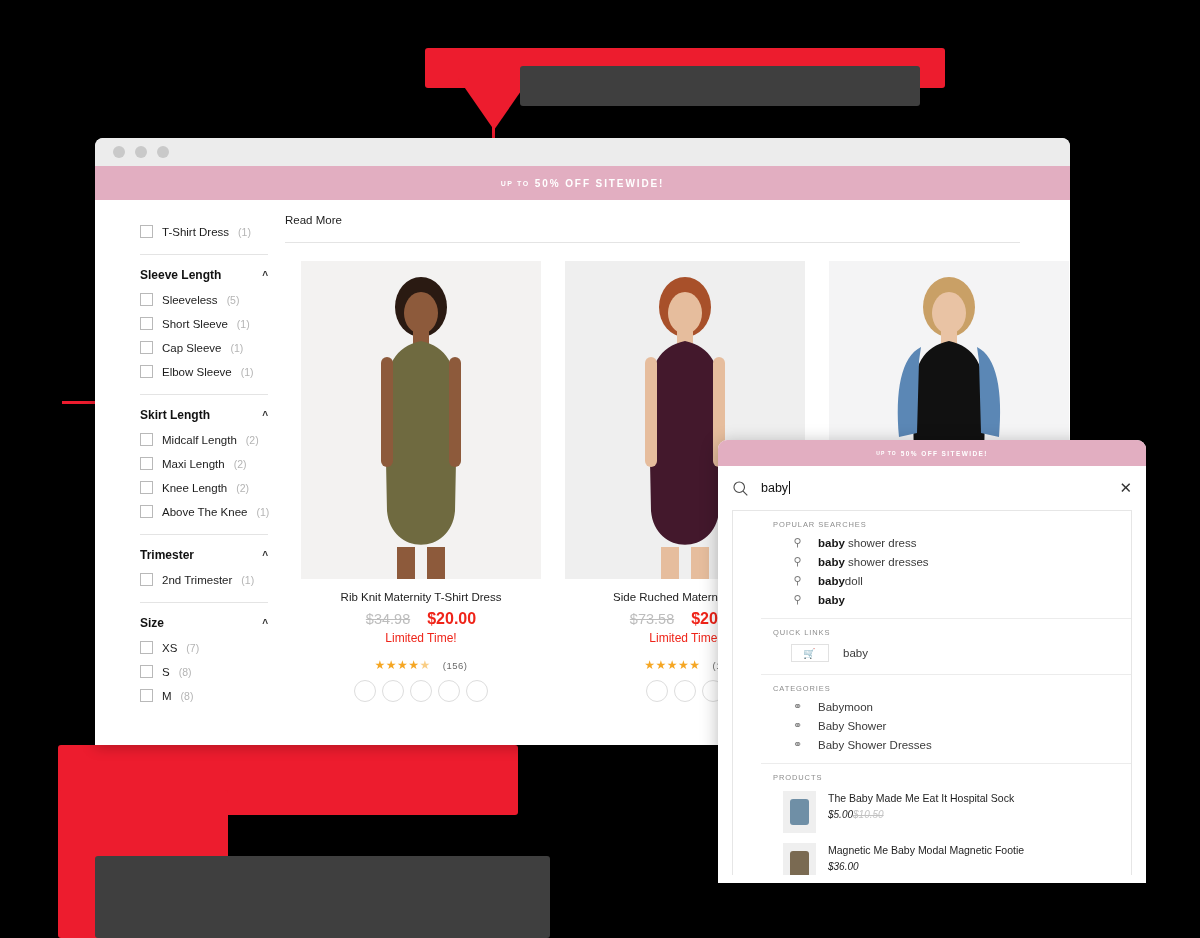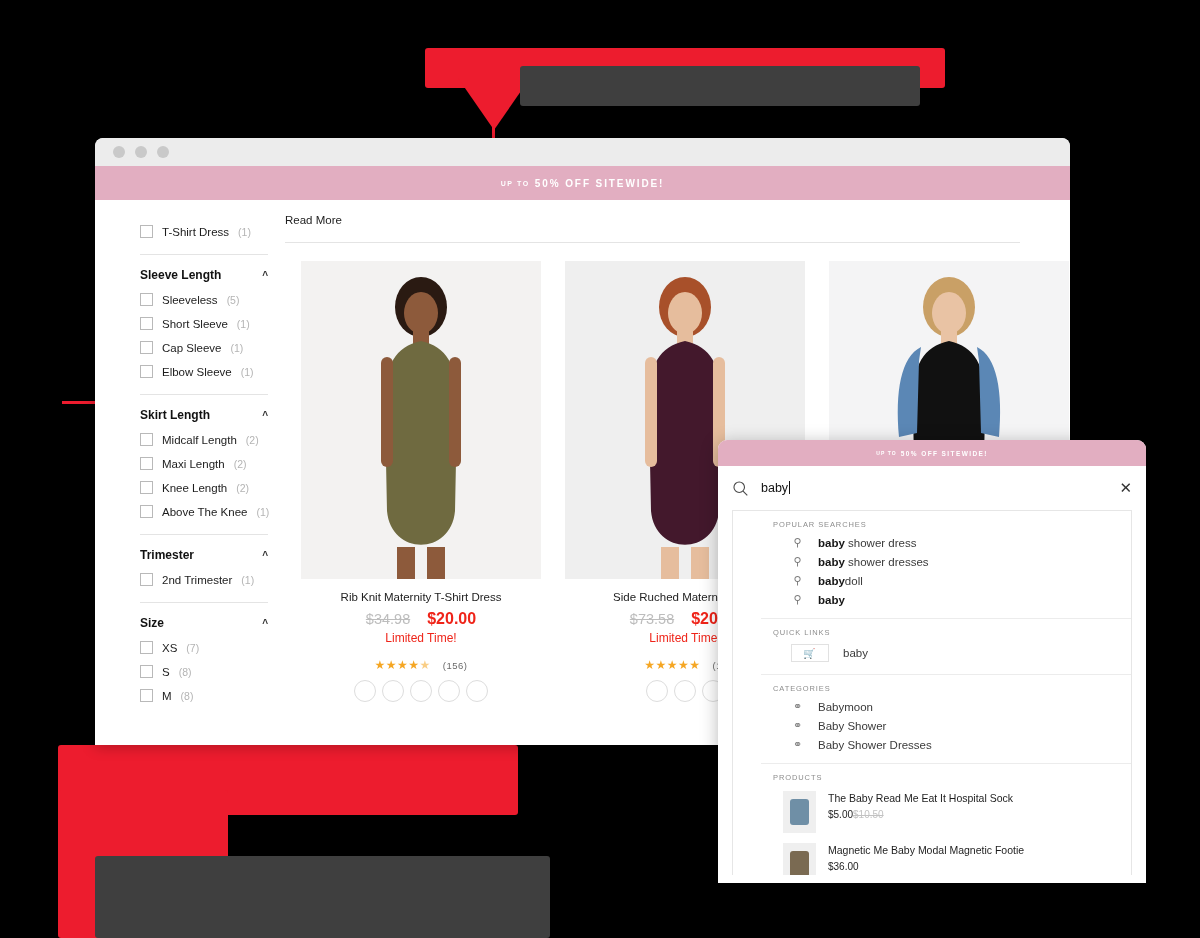--- a/index.html
+++ b/index.html
@@ -87,21 +87,21 @@
         font-size:11.5px;color:#3a3a3a;}
   .srow b{font-weight:700;color:#161616;}
   .micon{width:13px;flex:none;color:#7d7d7d;font-size:11px;text-align:center;}
   .qbox{width:36px;height:16px;border:1px solid #e1e1e1;display:flex;
         align-items:center;justify-content:center;font-size:10px;flex:none;
         margin-left:16px;}
   .prow{display:flex;align-items:flex-start;gap:12px;padding:5px 0 5px 22px;}
   .pthumb{width:33px;height:42px;flex:none;background:#efefef;overflow:hidden;
           position:relative;}
   .pinfo{font-size:10.5px;color:#1d1d1d;line-height:1.5;}
-  .pprice{font-size:10px;color:#1d1d1d;}
+  .pprice{font-size:10px;color:#1d1d1d;font-style:italic;}
   .pold{color:#c2c2c2;text-decoration:line-through;}
 </style>
 </head>
 <body>
 
 <div class="callout-red" style="left:425px;top:48px;width:520px;height:40px;"></div>
 <div class="tri" style="left:458px;top:78px;"></div>
 <div class="callout-dark" style="left:520px;top:66px;width:400px;height:40px;"></div>
 
 <div class="callout-red" style="left:58px;top:745px;width:460px;height:70px;"></div>
@@ -365,21 +365,21 @@
         </div>
     </div>
 
     <div class="sect" style="border-bottom:none;">
       <div class="slabel">PRODUCTS</div>
       <div id="prod-list">
           <div class="prow">
             <span class="pthumb">
               <span style="position:absolute;inset:20% 22%;background:#6f8fa6;border-radius:3px;"></span>
             </span>
-            <span class="pinfo"><span>The Baby Read Me Eat It Hospital Sock</span><br><span class="pprice">$5.00<span class="pold">$10.50</span></span></span>
+            <span class="pinfo"><span>The Baby Made Me Eat It Hospital Sock</span><br><span class="pprice">$5.00<span class="pold">$10.50</span></span></span>
           </div>
           <div class="prow">
             <span class="pthumb">
               <span style="position:absolute;inset:20% 22%;background:#7a6a52;border-radius:3px;"></span>
             </span>
             <span class="pinfo"><span>Magnetic Me Baby Modal Magnetic Footie</span><br><span class="pprice">$36.00</span></span>
           </div>
         </div>
     </div>
   </div>

